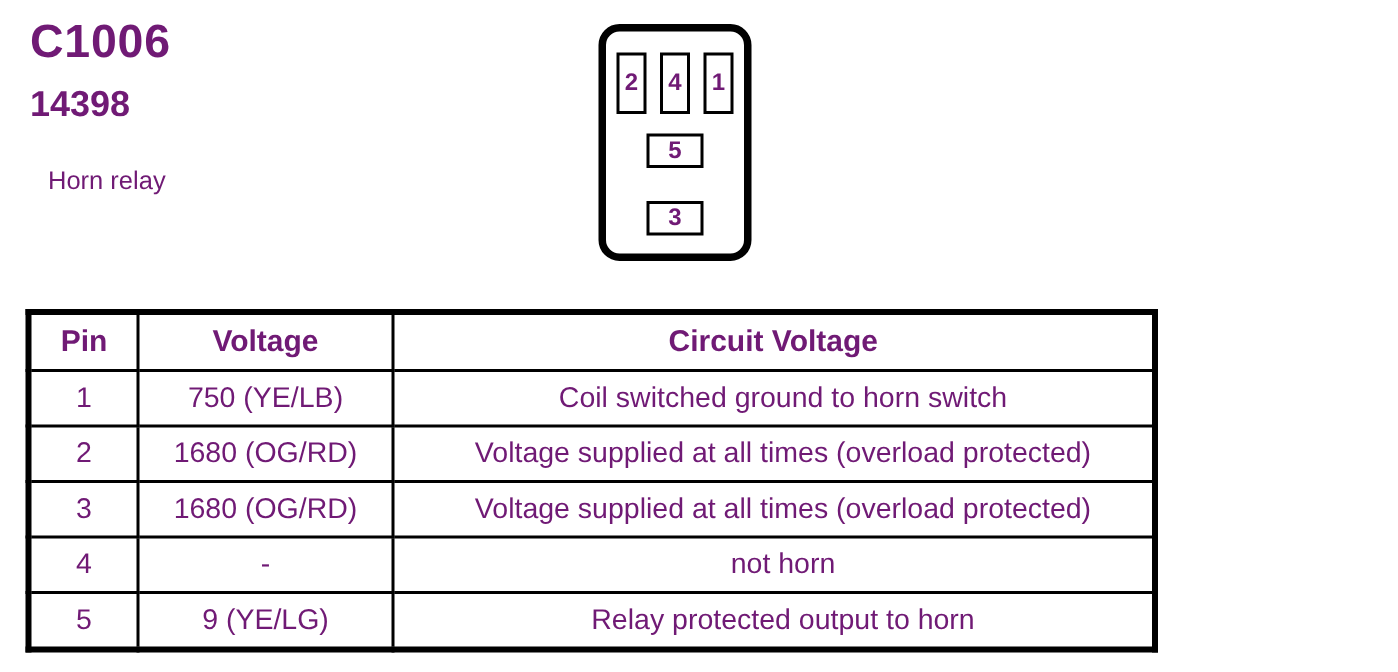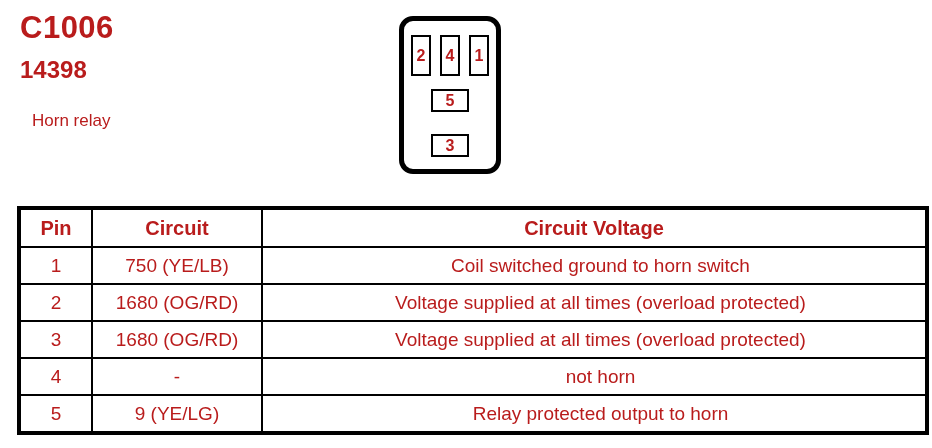--- a/index.html
+++ b/index.html
@@ -1,21 +1,21 @@
 <!DOCTYPE html>
 <html><head>
 <meta charset="utf-8">
 <style>
   html, body { margin: 0; padding: 0; background: #ffffff; }
   .page {
     position: relative;
     width: 932px;
     height: 448px;
     background: #ffffff;
-    color: #b91c1c;
+    color: #701a75;
     font-family: "Liberation Sans", sans-serif;
     overflow: hidden;
   }
 
   
   .doc-header { position: absolute; left: 20px; top: 12px; }
   .connector-id {
     font-size: 31px;
     font-weight: bold;
     letter-spacing: 0.5px;
@@ -61,21 +61,21 @@
   .cavity.vertical   { width: 16px; height: 37px; }
   .cavity.horizontal { width: 34px; height: 19px; }
   .cavity-5 { margin-top: 13px; }
   .cavity-3 { margin-top: 22px; }
 
   
   .pinout-table {
     position: absolute;
     left: 17px;
     top: 206px;
-    width: 912px;
+    width: 755px;
     border-collapse: collapse;
     table-layout: fixed;
     border: 4px solid #000;
   }
   .pinout-table th, .pinout-table td {
     border: 2px solid #000;
     padding: 0;
     overflow: hidden;
     white-space: nowrap;
   }
@@ -118,21 +118,21 @@
 
   <table class="pinout-table">
     <colgroup>
       <col class="col-pin">
       <col class="col-circuit">
       <col class="col-function">
     </colgroup>
     <thead>
       <tr>
         <th>Pin</th>
-        <th>Circuit</th>
+        <th>Voltage</th>
         <th>Circuit Voltage</th>
       </tr>
     </thead>
     <tbody>
       <tr>
         <td class="cell-pin">1</td>
         <td class="cell-circuit">750 (YE/LB)</td>
         <td class="cell-function">Coil switched ground to horn switch</td>
       </tr>
       <tr>

